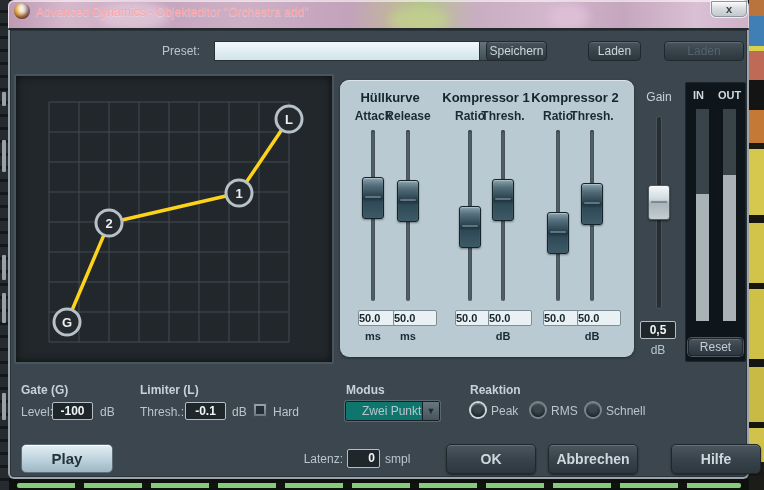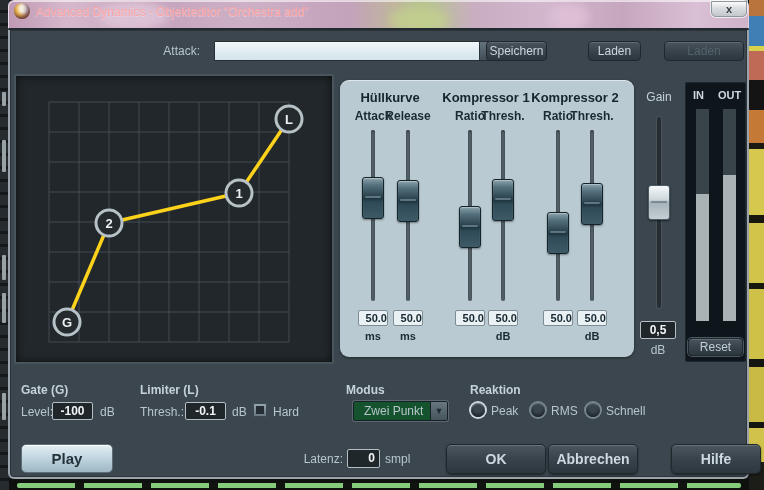--- a/index.html
+++ b/index.html
@@ -66,22 +66,22 @@
     border-radius:9px;box-shadow:inset 0 1px 0 rgba(255,255,255,.5),0 1px 3px rgba(0,0,0,.4);}
   .sp-title{position:absolute;width:110px;text-align:center;font-size:13px;font-weight:bold;color:#14252d;}
   .sp-sub{position:absolute;width:60px;text-align:center;font-size:12px;font-weight:bold;color:#1a2b33;}
   .vtrack{position:absolute;top:50px;width:4px;height:171px;background:#546067;border-radius:2px;
     box-shadow:inset 0 1px 2px rgba(0,0,0,.5);}
   .vthumb{position:absolute;width:22px;height:42px;border-radius:3px;border:1px solid #15232b;cursor:pointer;
     background:linear-gradient(180deg,#8aa2ac 0%,#54707c 18%,#2b434f 45%,#1f3641 52%,#2e4a56 60%,#3d5a66 100%);
     box-shadow:inset 0 1px 1px rgba(255,255,255,.35),0 1px 2px rgba(0,0,0,.4);}
   .vthumb::after{content:"";position:absolute;left:2px;right:2px;top:46%;height:2px;
     background:rgba(200,220,228,.35);border-radius:1px;}
-  .valbox{position:absolute;width:30px;height:16px;background:#e9f1f5;border:1px solid #7e8d94;
-    border-radius:2px;font-size:11px;font-weight:bold;color:#15262e;text-align:right;line-height:14px;}
+  .valbox{position:absolute;width:44px;height:16px;background:#e9f1f5;border:1px solid #7e8d94;
+    border-radius:2px;font-size:11px;font-weight:bold;color:#15262e;text-align:left;line-height:14px;}
   .unit{position:absolute;width:30px;text-align:center;font-size:11px;font-weight:bold;color:#1a2b33;}
 
   
   .gain-thumb{position:absolute;left:640px;width:22px;height:35px;border-radius:3px;border:1px solid #4d5a62;cursor:pointer;
     background:linear-gradient(180deg,#f4f8fa,#cfd9de 40%,#a7b4ba 52%,#c4ced3);
     box-shadow:0 1px 2px rgba(0,0,0,.5);}
   .gain-thumb::after{content:"";position:absolute;left:2px;right:2px;top:46%;height:2px;background:rgba(70,85,95,.5);}
   .inputbox{position:absolute;height:18px;background:#20272b;border:1px solid #b4bec4;border-radius:2px;
     color:#f0f5f7;font-size:12px;font-weight:bold;text-align:center;line-height:16px;}
 
@@ -93,23 +93,23 @@
   .m-fill{position:absolute;left:0;bottom:0;width:100%;background:#a9b2b5;}
   .reset-btn{left:3px;top:256px;width:55px;height:18px;position:absolute;border-radius:4px;
     border:1px solid #20282d;background:linear-gradient(180deg,#49545c,#39434b 50%,#2d373e);
     box-shadow:inset 0 1px 0 rgba(255,255,255,.14),0 0 0 1px #4c585f;color:#c3cfd6;font-size:12px;
     text-align:center;line-height:16px;cursor:pointer;}
 
   
   .checkbox{position:absolute;left:245px;top:403px;width:14px;height:14px;border-radius:2px;cursor:pointer;
     background:linear-gradient(180deg,#9aa8b0,#67767f);box-shadow:inset 0 0 0 1px #3c4850;}
   .checkbox::after{content:"";position:absolute;left:3px;top:3px;right:3px;bottom:3px;background:#242e34;}
-  .select{position:absolute;left:337px;top:401px;width:95px;height:20px;background:#14532d;
+  .select{position:absolute;left:337px;top:401px;width:95px;height:20px;background:#0f766e;
     border:1px solid #19202.5px;border:1px solid #192025;box-shadow:0 0 0 1px #5c6870;border-radius:2px;
-    color:#b9c6cd;font-size:12px;line-height:18px;padding-left:10px;cursor:pointer;margin-left:8px;}
+    color:#b9c6cd;font-size:12px;line-height:18px;padding-left:16px;cursor:pointer;}
   .select .arrow{position:absolute;right:0;top:0;width:17px;height:18px;
     background:linear-gradient(180deg,#68777f,#46545c);color:#222c33;font-size:9px;
     text-align:center;line-height:18px;border-left:1px solid #192025;}
   .radio{position:absolute;width:14px;height:14px;border-radius:50%;cursor:pointer;
     background:radial-gradient(circle at 50% 35%,#39454c 0 35%,#1a2328 80%);
     box-shadow:0 0 0 2px #79868e, inset 0 1px 1px rgba(255,255,255,.25);}
   .radio.on{box-shadow:0 0 0 2px #cdd8de, inset 0 1px 1px rgba(255,255,255,.4);}
 
   .play-btn{position:absolute;left:13px;top:444px;width:92px;height:29px;border-radius:5px;cursor:pointer;
     background:linear-gradient(180deg,#e4eef3,#bcd2dc 55%,#9db7c3);border:1px solid #5d6e78;
@@ -143,21 +143,21 @@
       <div class="blob" style="left:380px;top:6px;width:60px;height:26px;background:#c3d08e;"></div>
       <div class="blob" style="left:540px;top:2px;width:40px;height:28px;background:#e0c2d8;"></div>
       <div class="blob" style="left:90px;top:0;width:70px;height:30px;background:#e2c8da;"></div>
     </div>
     <span class="app-icon"></span>
     <span class="window-title">Advanced Dynamics - Objekteditor "Orchestra add"</span>
     <div class="close-btn">x</div>
 
     <div class="dialog-body"></div>
 
-    <span class="lbl" style="left:130px;top:44px;width:62px;text-align:right;">Attack:</span>
+    <span class="lbl" style="left:130px;top:44px;width:62px;text-align:right;">Preset:</span>
     <div class="combo">
       <span></span>
       <span class="arrow">▼</span>
     </div>
     <div class="dkbtn" style="left:478px;top:41px;width:61px;">Speichern</div>
     <div class="dkbtn" style="left:580px;top:41px;width:53px;">Laden</div>
     <div class="dkbtn disabled" style="left:656px;top:41px;width:80px;">Laden</div>
 
     <div class="graph-panel">
       <svg id="graph-svg" width="316" height="286">
@@ -271,17 +271,17 @@
     <span class="lbl" style="left:483px;top:404px;">Peak</span>
     <div class="radio" style="left:523px;top:403px;"></div>
     <span class="lbl" style="left:543px;top:404px;">RMS</span>
     <div class="radio" style="left:578px;top:403px;"></div>
     <span class="lbl" style="left:598px;top:404px;">Schnell</span>
 
     <div class="play-btn">Play</div>
     <span class="lbl" style="left:285px;top:452px;width:50px;text-align:right;">Latenz:</span>
     <div class="inputbox" style="left:339px;top:449px;width:33px;height:19px;text-align:right;padding-right:4px;line-height:17px;">0</div>
     <span class="lbl" style="left:377px;top:452px;">smpl</span>
-    <div class="footbtn" style="left:438px;width:100px;">OK</div>
+    <div class="footbtn" style="left:438px;width:90px;">OK</div>
     <div class="footbtn" style="left:540px;width:90px;">Abbrechen</div>
     <div class="footbtn" style="left:663px;width:90px;">Hilfe</div>
   </div>
 </div>
 
 </body></html>

